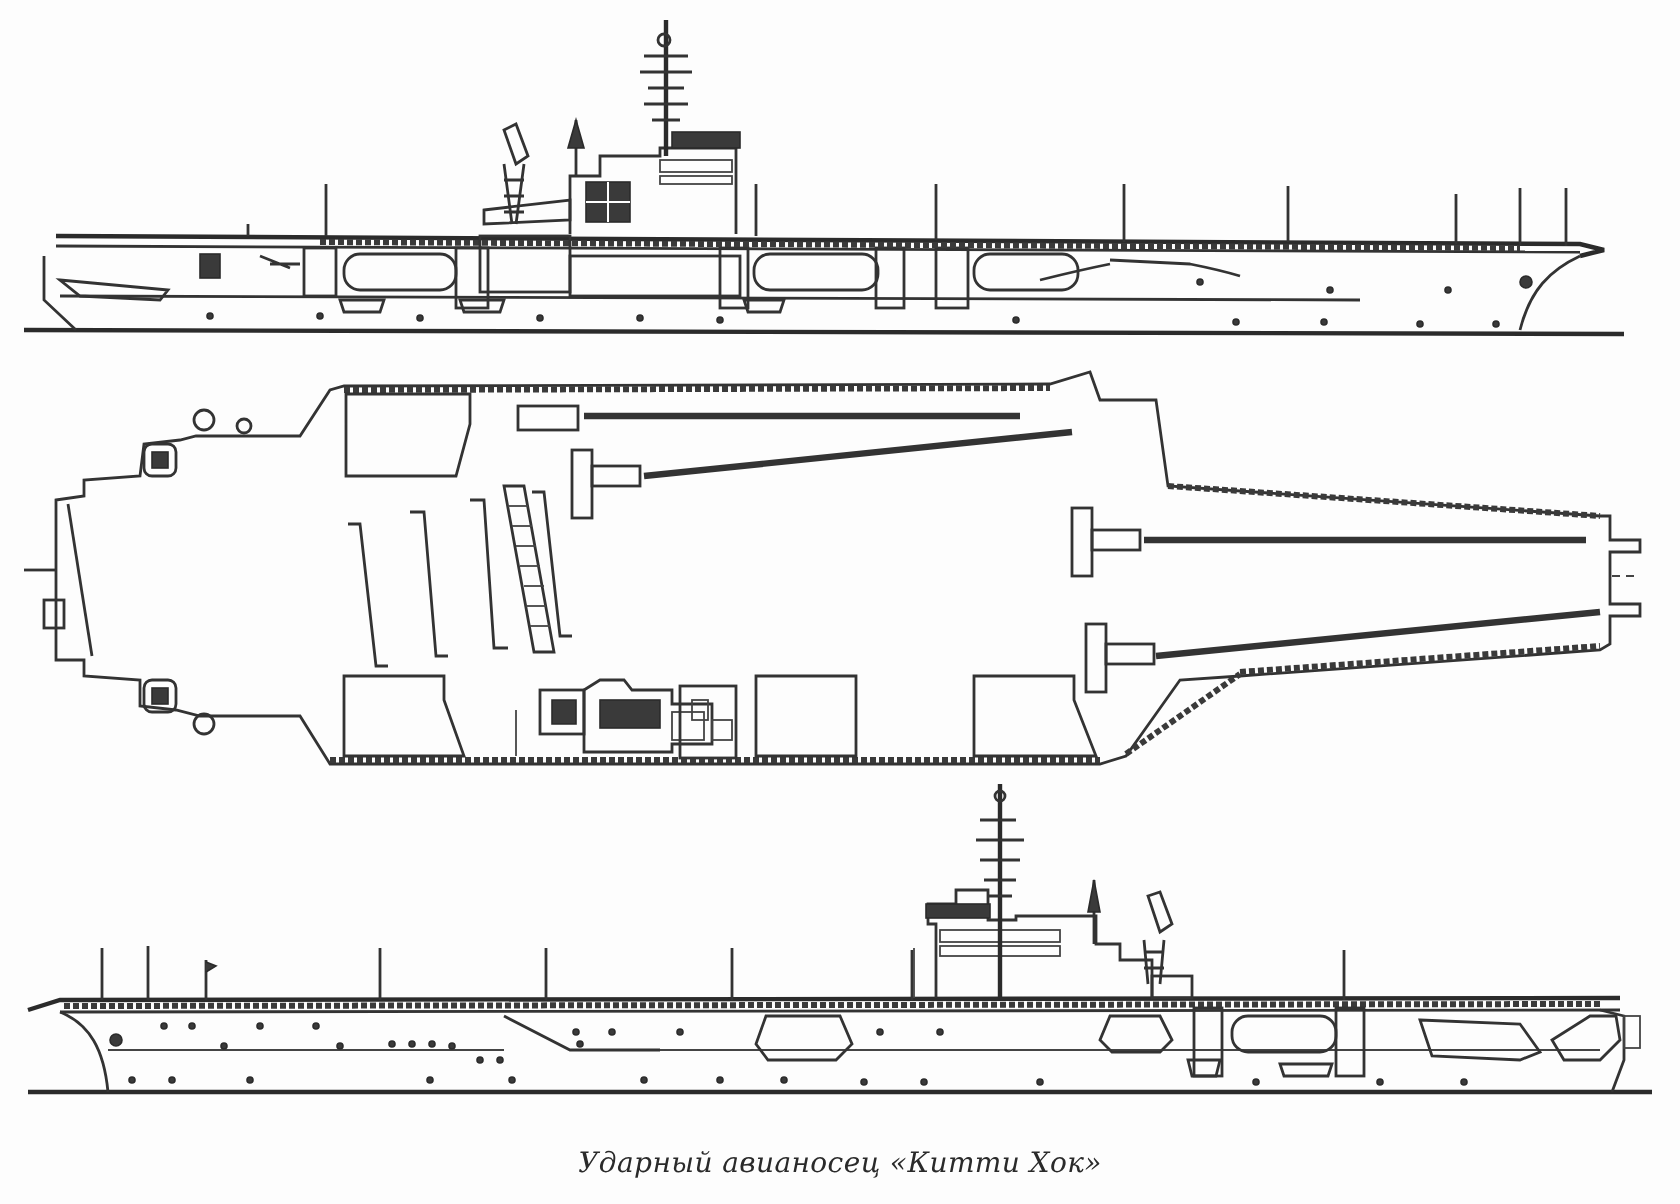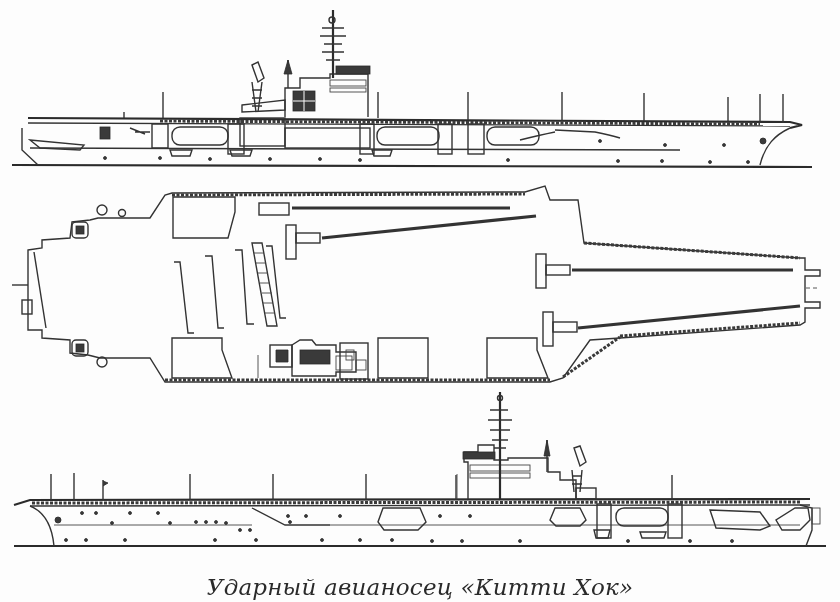--- a/index.html
+++ b/index.html
@@ -1,19 +1,19 @@
 <!DOCTYPE html>
 <html><head>
   <meta charset="utf-8">
   <style>
     html, body { margin: 0; padding: 0; background: #ffffff; }
     body { width: 840px; height: 602px; overflow: hidden; position: relative; font-family: "DejaVu Serif", serif; }
     .page { position: absolute; left: 0; top: 0; width: 840px; height: 602px; background: #fdfdfd; }
     svg.drawing { position: absolute; left: 0; top: 0; }
-    .caption { position: absolute; left: 0; width: 840px; top: 574px; text-align: center; font-family: "DejaVu Serif", serif; font-style: italic; font-size: 23px; color: #2a2a2a; letter-spacing: 0.2px; }
+    .caption { position: absolute; left: 0; width: 840px; top: 574px; text-align: center; font-family: "DejaVu Serif", serif; font-style: italic; font-size: 14px; color: #2a2a2a; letter-spacing: 0.2px; }
     .ln { stroke: #333; fill: none; stroke-width: 1.4; }
     .thk { stroke: #2b2b2b; fill: none; stroke-width: 2.2; }
     .thin { stroke: #444; fill: none; stroke-width: 0.9; }
     .dk { fill: #3a3a3a; stroke: #2b2b2b; stroke-width: 0.8; }
     .hatch { stroke: #3a3a3a; stroke-width: 3; stroke-dasharray: 3 1.5; fill: none; }
     .cat { stroke: #333; stroke-width: 3.2; fill: none; }
   </style>
 </head>
 <body>
 

